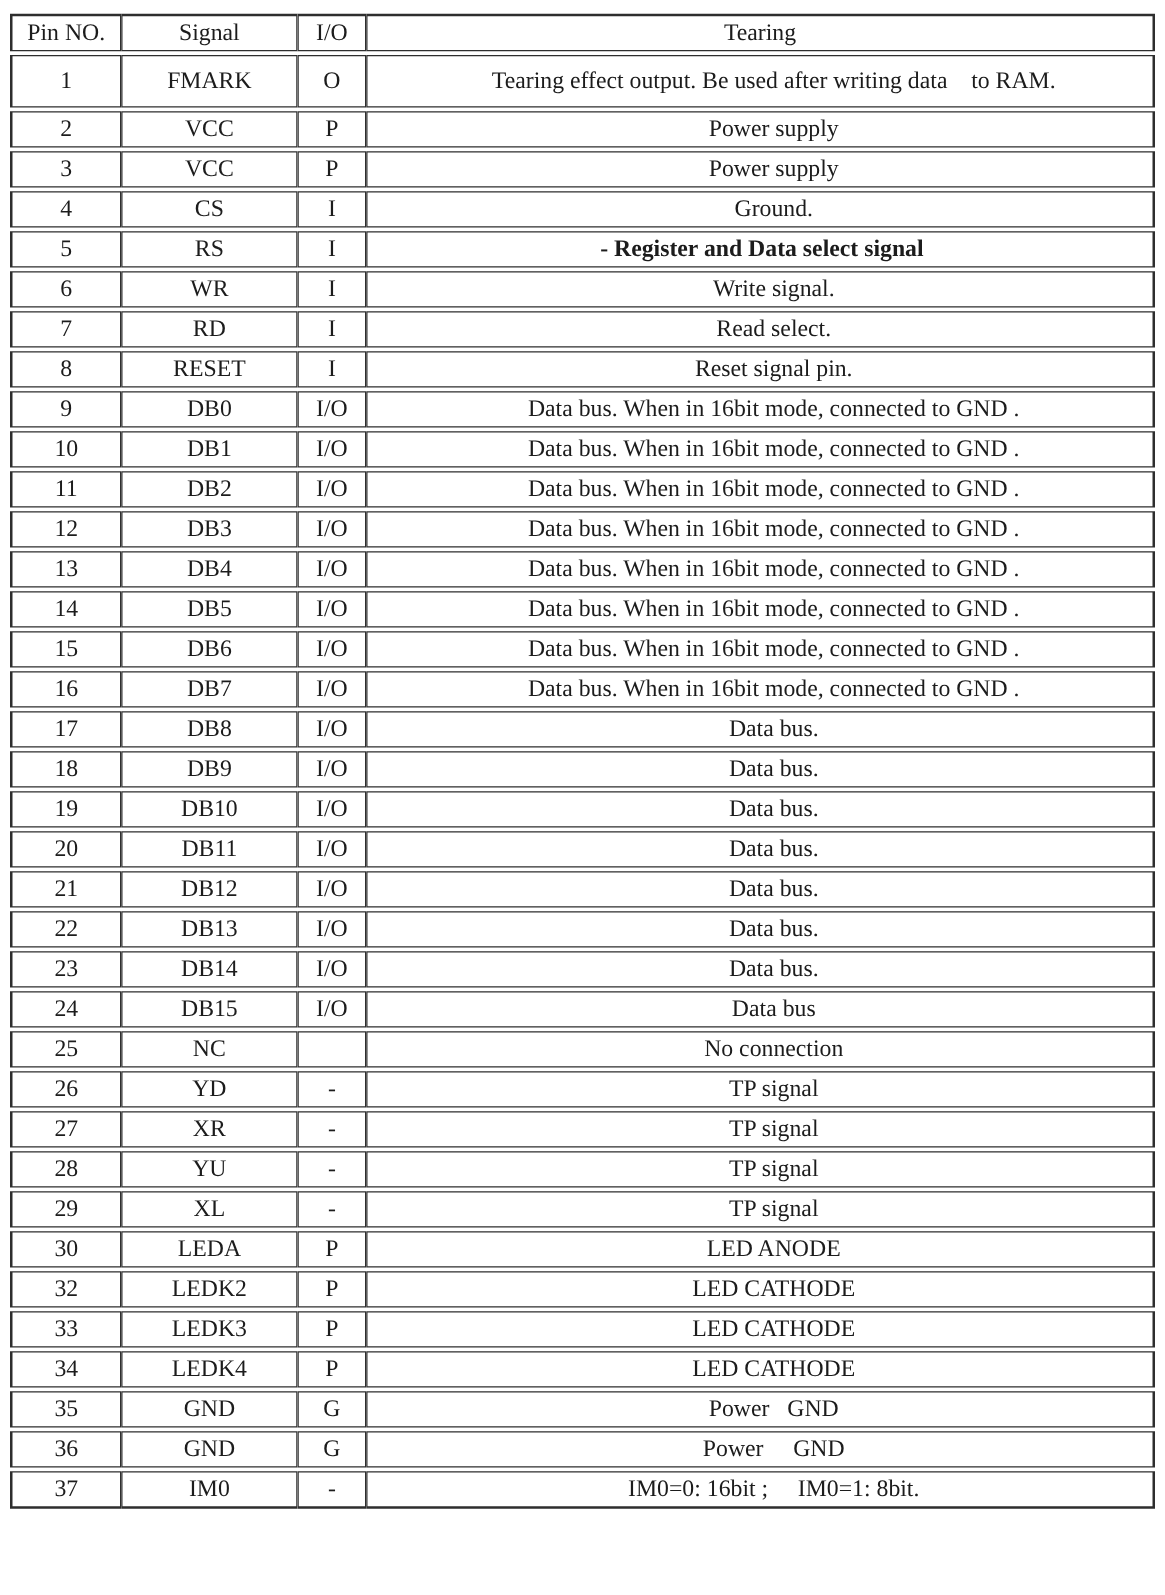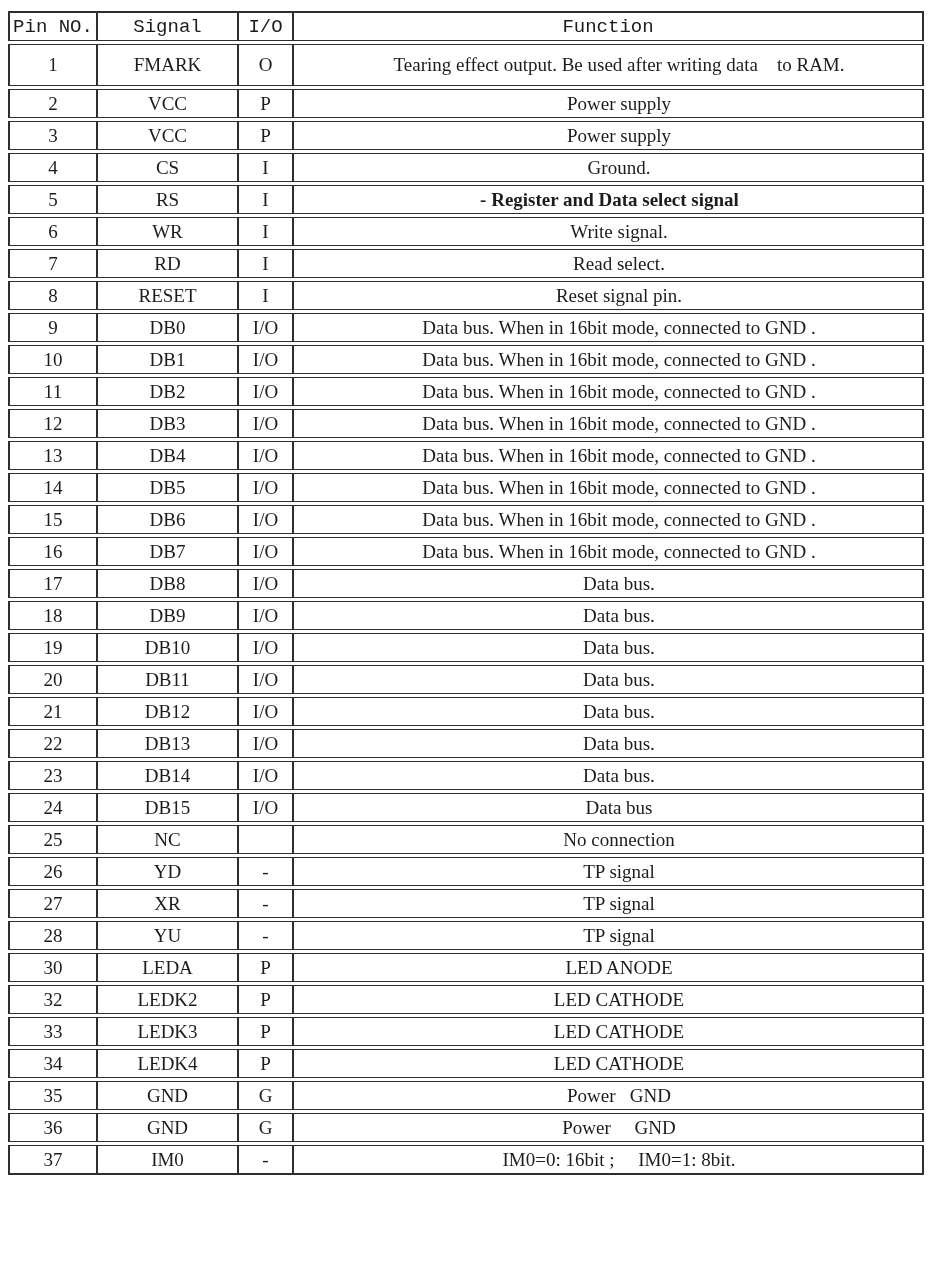--- a/index.html
+++ b/index.html
@@ -32,21 +32,21 @@
     padding: 0;
     text-align: center;
     vertical-align: middle;
     font-weight: normal;
     white-space: pre;
     overflow: hidden;
   }
   
   .pin-table tr > *:first-child { border-left-width: 2px; }
   .pin-table tr > *:last-child  { border-right-width: 2px; }
-  .pin-table thead th           { border-top-width: 2px; font-family: Liberation Mono, monospace; }
+  .pin-table thead th           { border-top-width: 2px; }
   .pin-table tbody tr:last-child td { border-bottom-width: 2px; }
   
   .pin-table tbody tr:first-child td { height: 40px; }
   
   .pin-table th.fn-col, .pin-table td.fn-col {
     text-align: center;
     padding-left: 22px;
   }
   .pin-table thead th.fn-col {
     text-align: center;
@@ -67,21 +67,21 @@
       <col class="c-pin">
       <col class="c-sig">
       <col class="c-io">
       <col class="c-fn">
     </colgroup>
     <thead>
       <tr>
         <th>Pin NO.</th>
         <th>Signal</th>
         <th>I/O</th>
-        <th class="fn-col">Function</th>
+        <th class="fn-col">Tearing</th>
       </tr>
     </thead>
     <tbody>
         <tr>
           <td>1</td>
           <td>FMARK</td>
           <td>O</td>
           <td class="fn-col">Tearing effect output. Be used after writing data    to RAM.</td>
         </tr>
         <tr>
@@ -236,20 +236,26 @@
         </tr>
         <tr>
           <td>27</td>
           <td>XR</td>
           <td>-</td>
           <td class="fn-col">TP signal</td>
         </tr>
         <tr>
           <td>28</td>
           <td>YU</td>
+          <td>-</td>
+          <td class="fn-col">TP signal</td>
+        </tr>
+        <tr>
+          <td>29</td>
+          <td>XL</td>
           <td>-</td>
           <td class="fn-col">TP signal</td>
         </tr>
         <tr>
           <td>30</td>
           <td>LEDA</td>
           <td>P</td>
           <td class="fn-col">LED ANODE</td>
         </tr>
         <tr>

